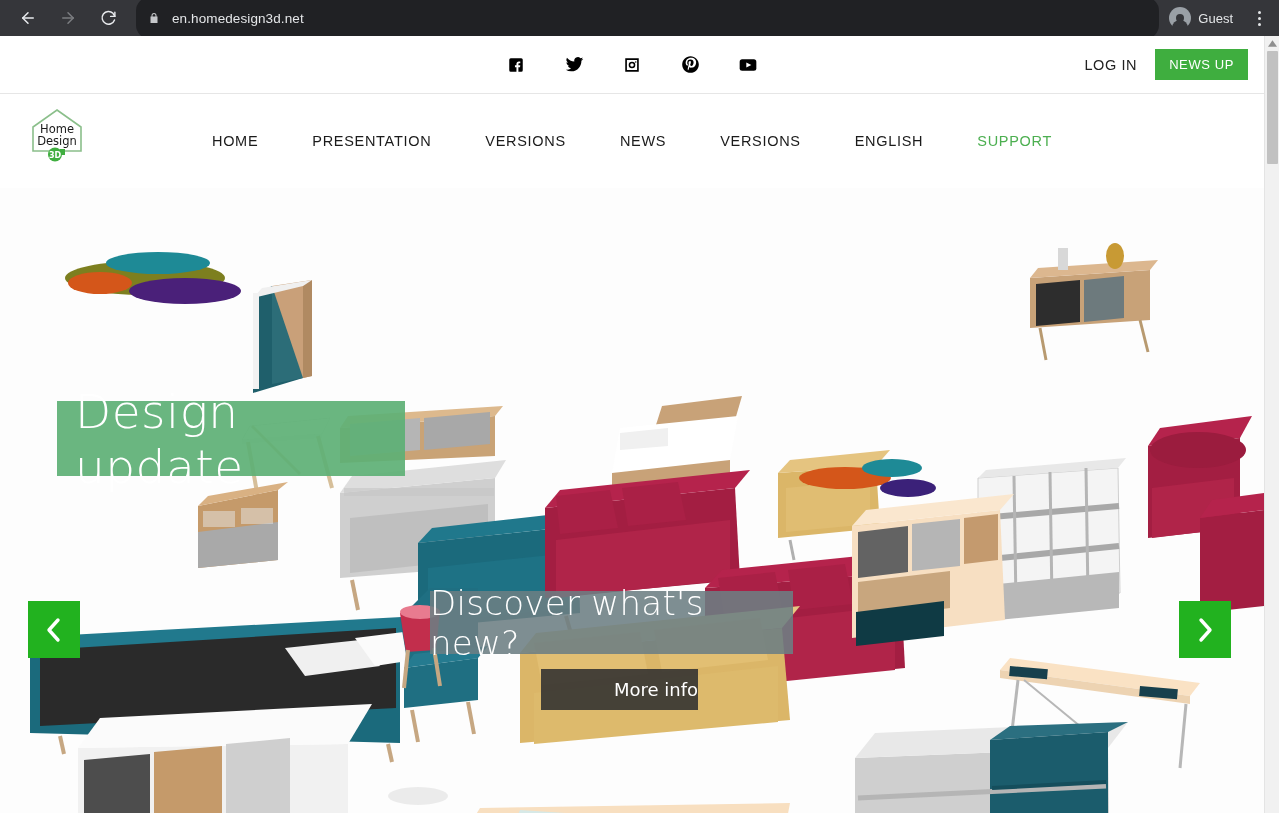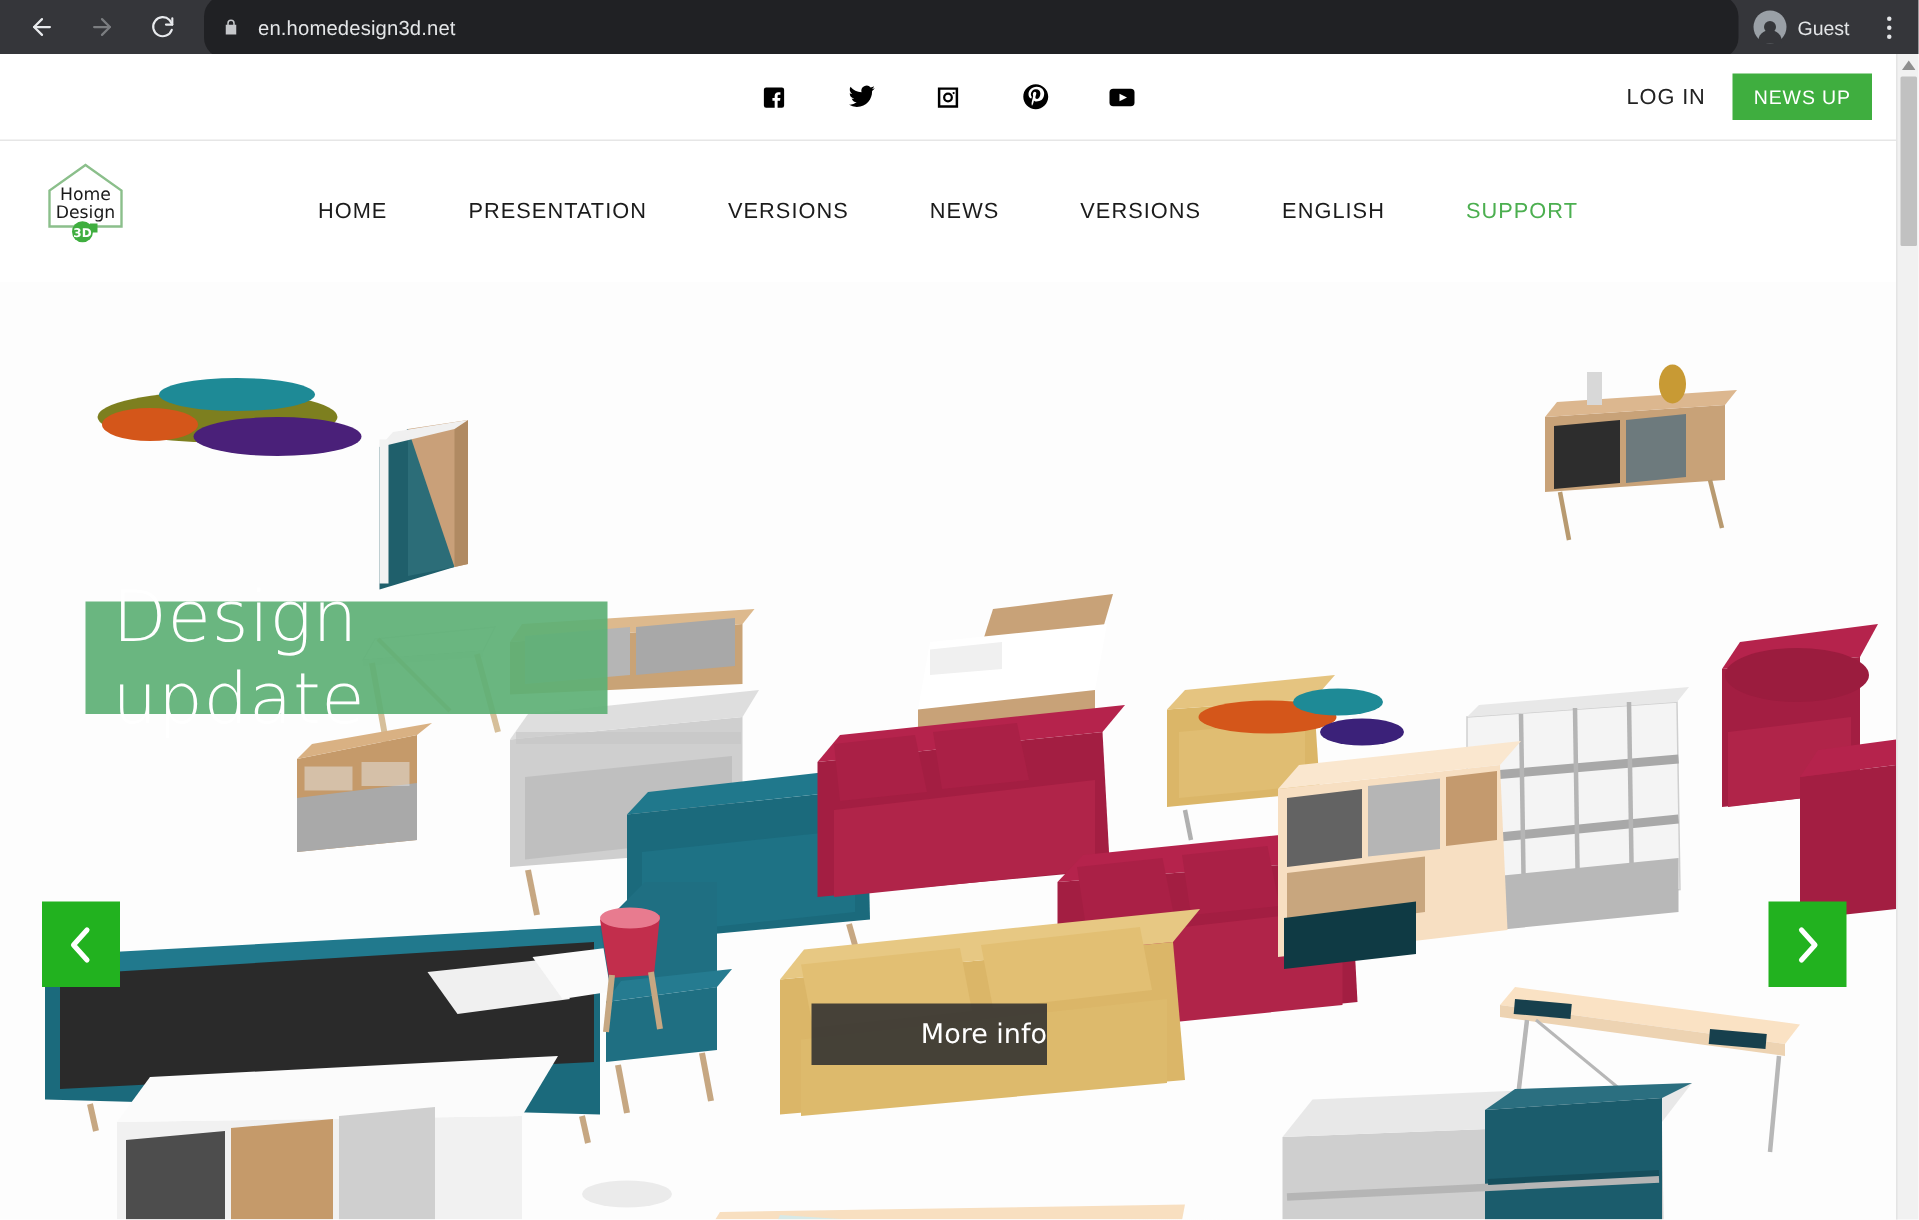--- a/index.html
+++ b/index.html
@@ -631,20 +631,23 @@
 
         <polygon points="862,770 880,740 1170,752 1160,800" fill="#1f6373" opacity="0"></polygon>
         <polygon points="905,752 930,700 1165,712 1150,790" fill="#1e6575"></polygon>
       </svg>
     </div>
 
     <div class="banner-latest">
       <span>Design update</span>
     </div>
 
+    <div class="banner-discover">
+      <span>Discover what's new?</span>
+    </div>
 
     <button class="more-info">
       <span>More info</span>
     </button>
 
     <button class="arrow arrow-left">
       <svg width="22" height="30" viewBox="0 0 22 30" fill="none" stroke="#ffffff" stroke-width="3.4" stroke-linecap="round" stroke-linejoin="round">
           <polyline points="15,5 6,15 15,25"></polyline>
         </svg>
     </button>

